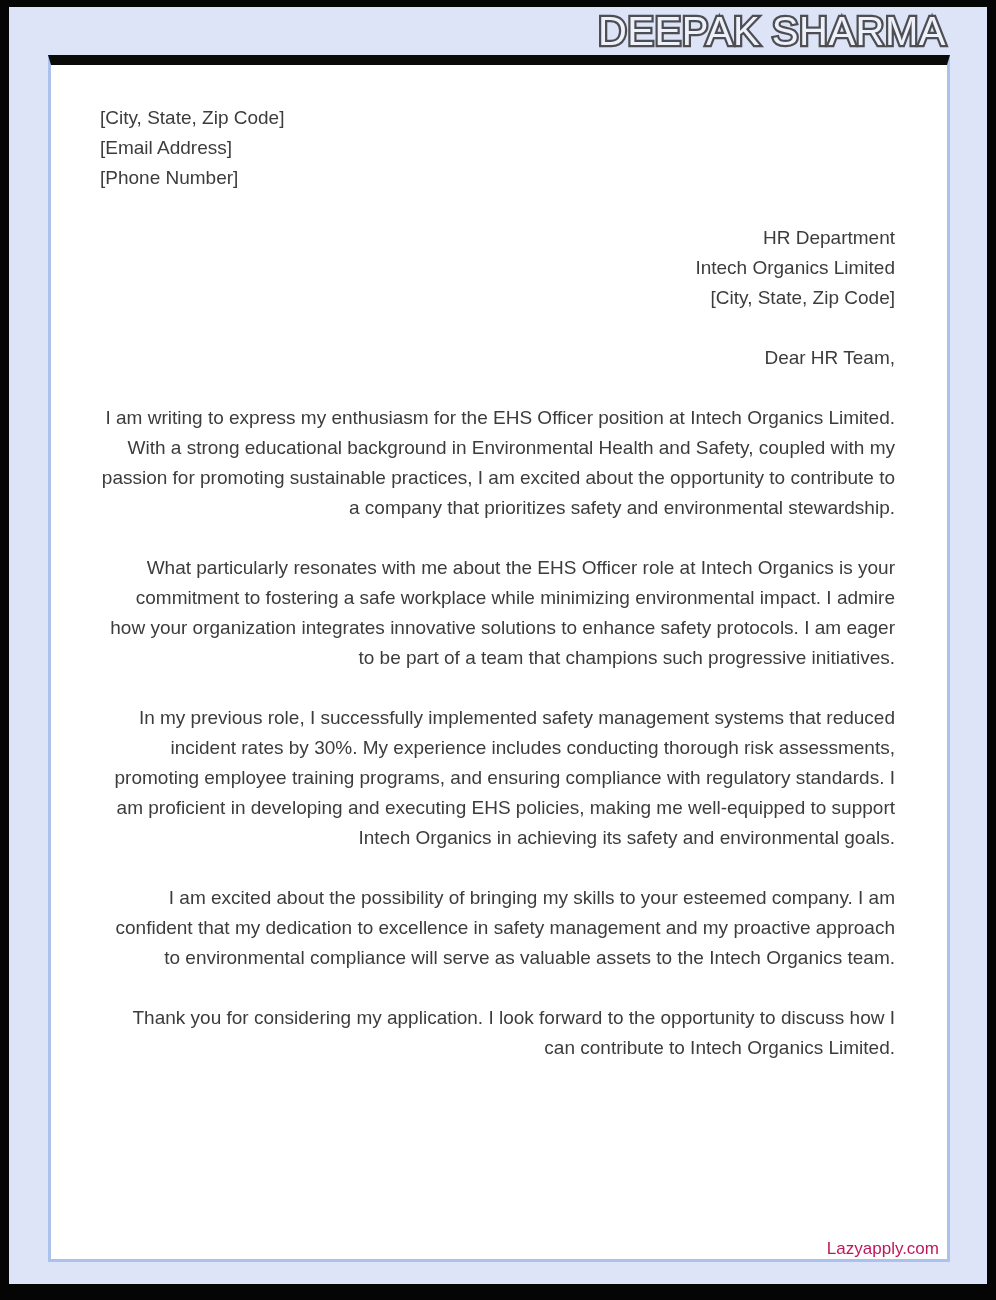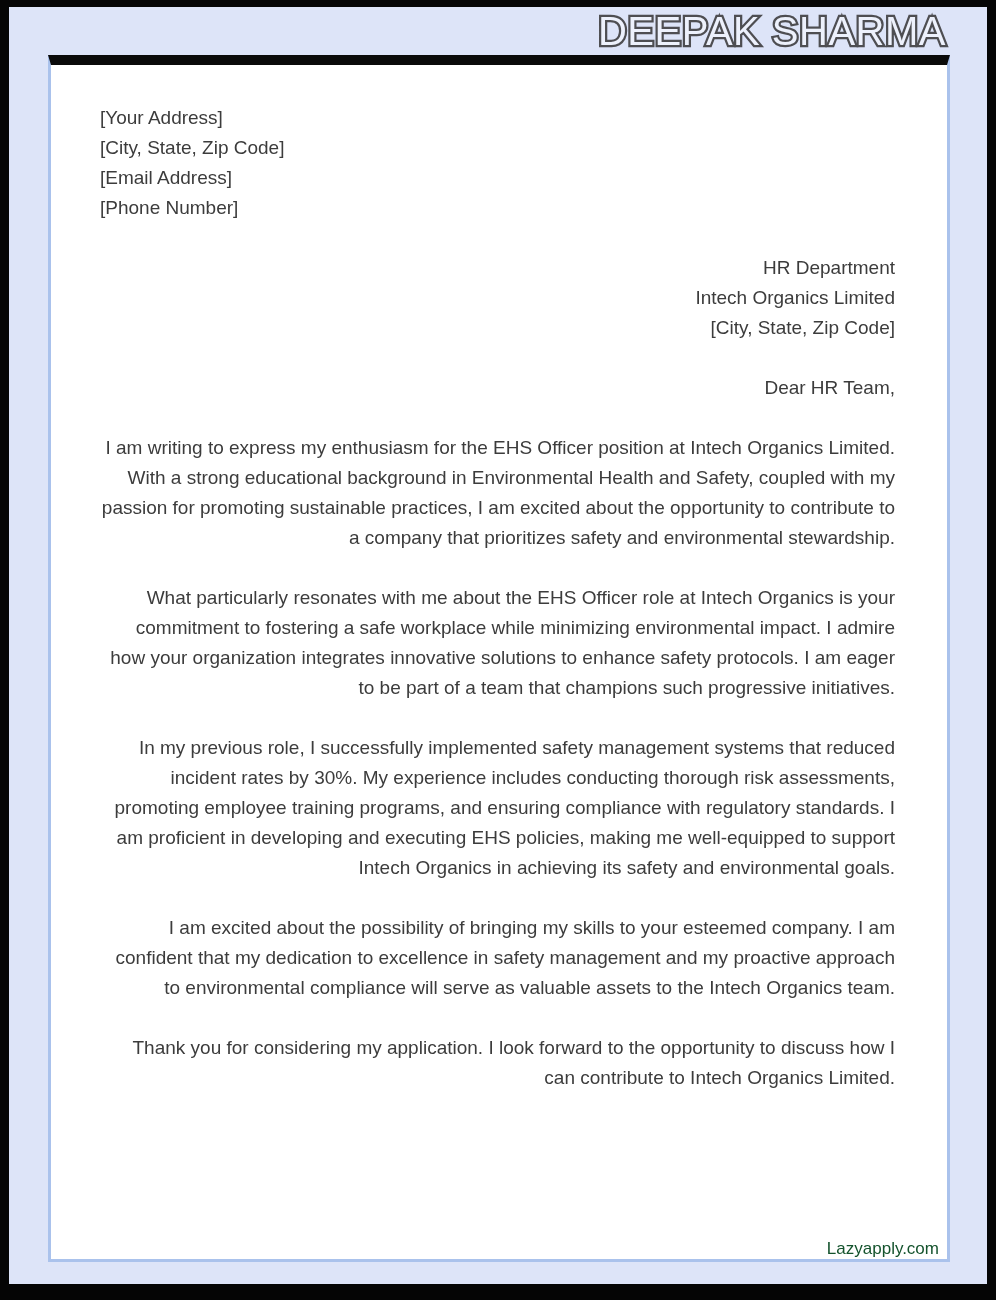--- a/index.html
+++ b/index.html
@@ -59,39 +59,38 @@
   }
   .block { margin: 0; }
   .block + .block { margin-top: 30px; text-align: right; }
   .line { min-height: 30px; }
 
   .watermark {
     position: absolute;
     right: 8px; bottom: 0px;
     font-size: 17px;
     line-height: 20px;
-    color: #14532d;
+    color: #be185d;
   }
 </style>
 </head>
 <body>
 
 <div class="frame">
   <div class="canvas">
 
     <div class="name">
       <span class="layer-outer">DEEPAK SHARMA</span>
       <span class="layer-inner">DEEPAK SHARMA</span>
     </div>
 
     <div class="page">
       <div class="letter-body">
 
         <div class="block">
-          <div class="line">[Your Address]</div>
           <div class="line">[City, State, Zip Code]</div>
           <div class="line">[Email Address]</div>
           <div class="line">[Phone Number]</div>
         </div>
 
         <div class="block">
           <div class="line">HR Department</div>
           <div class="line">Intech Organics Limited</div>
           <div class="line">[City, State, Zip Code]</div>
         </div>

